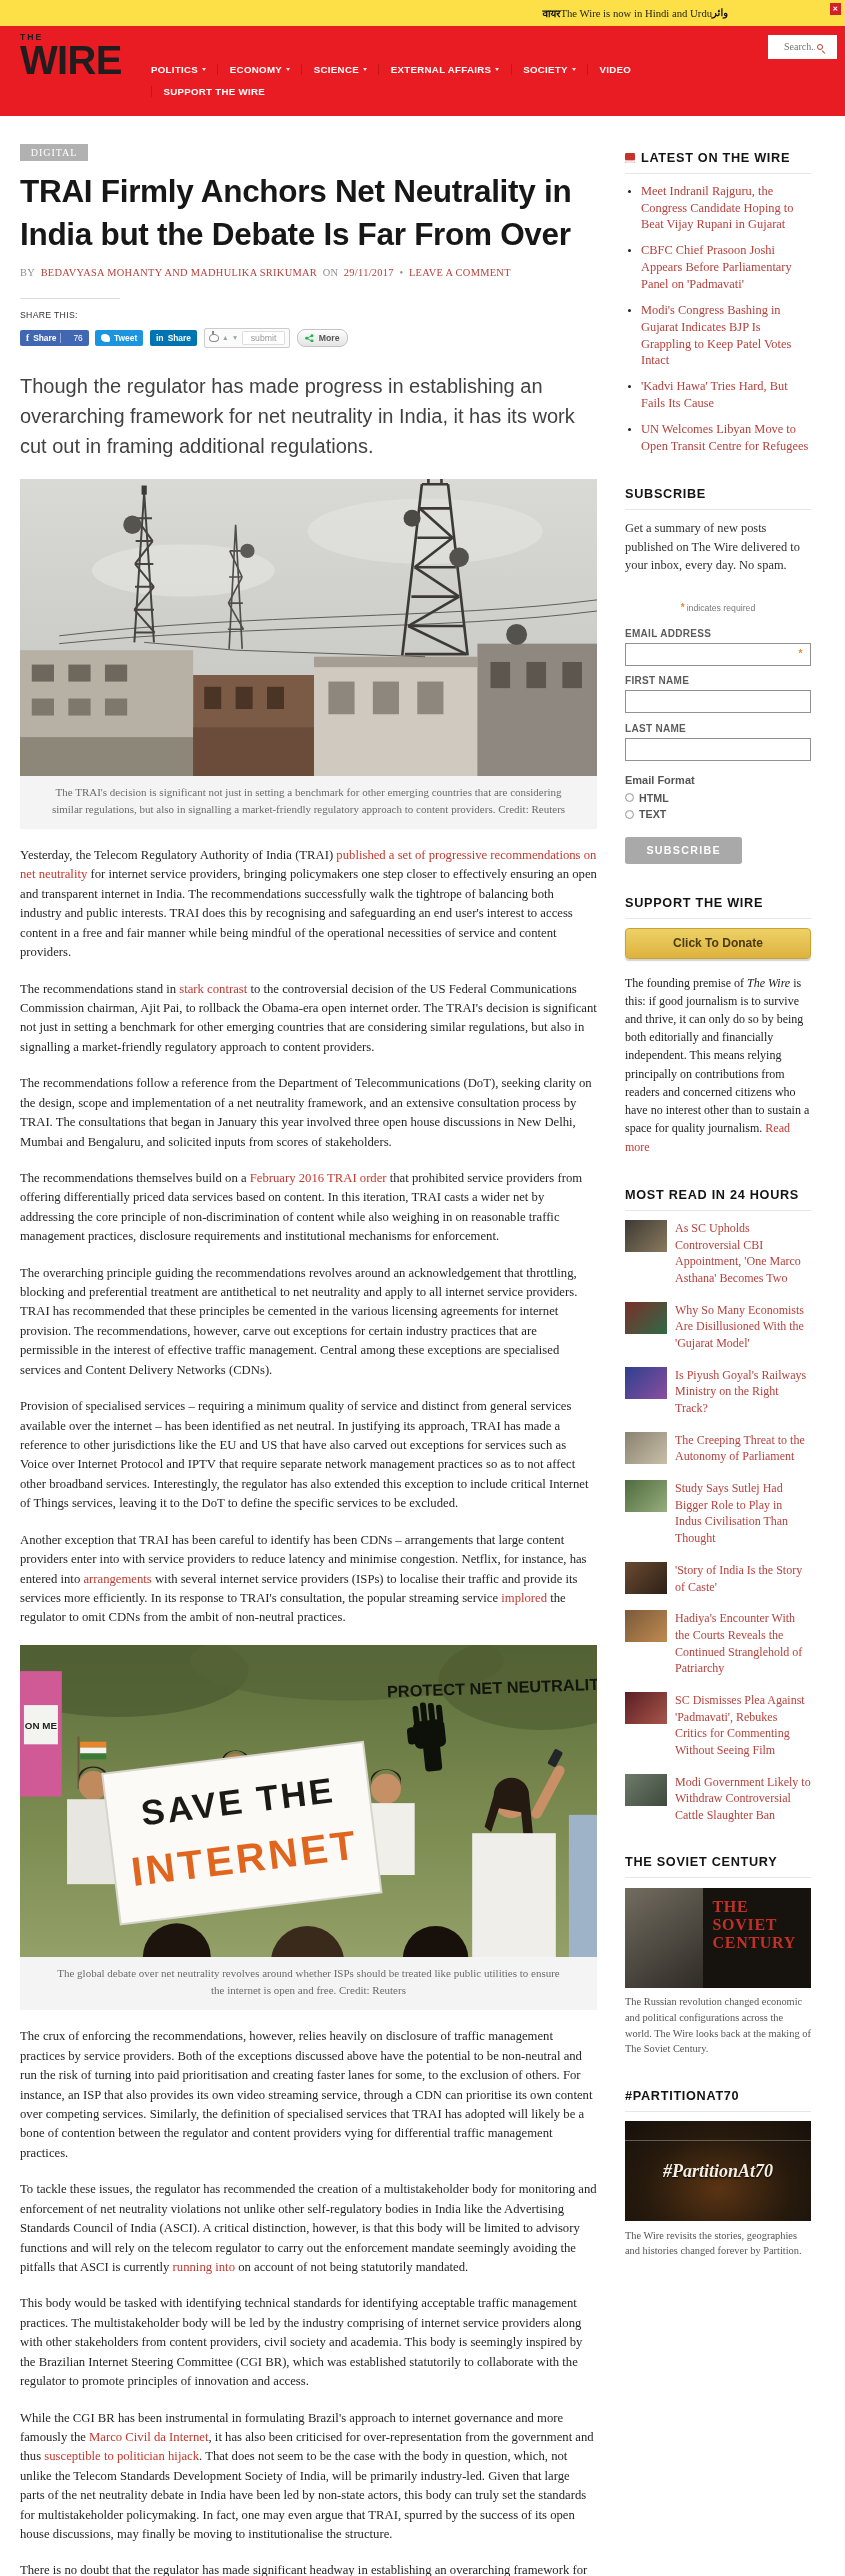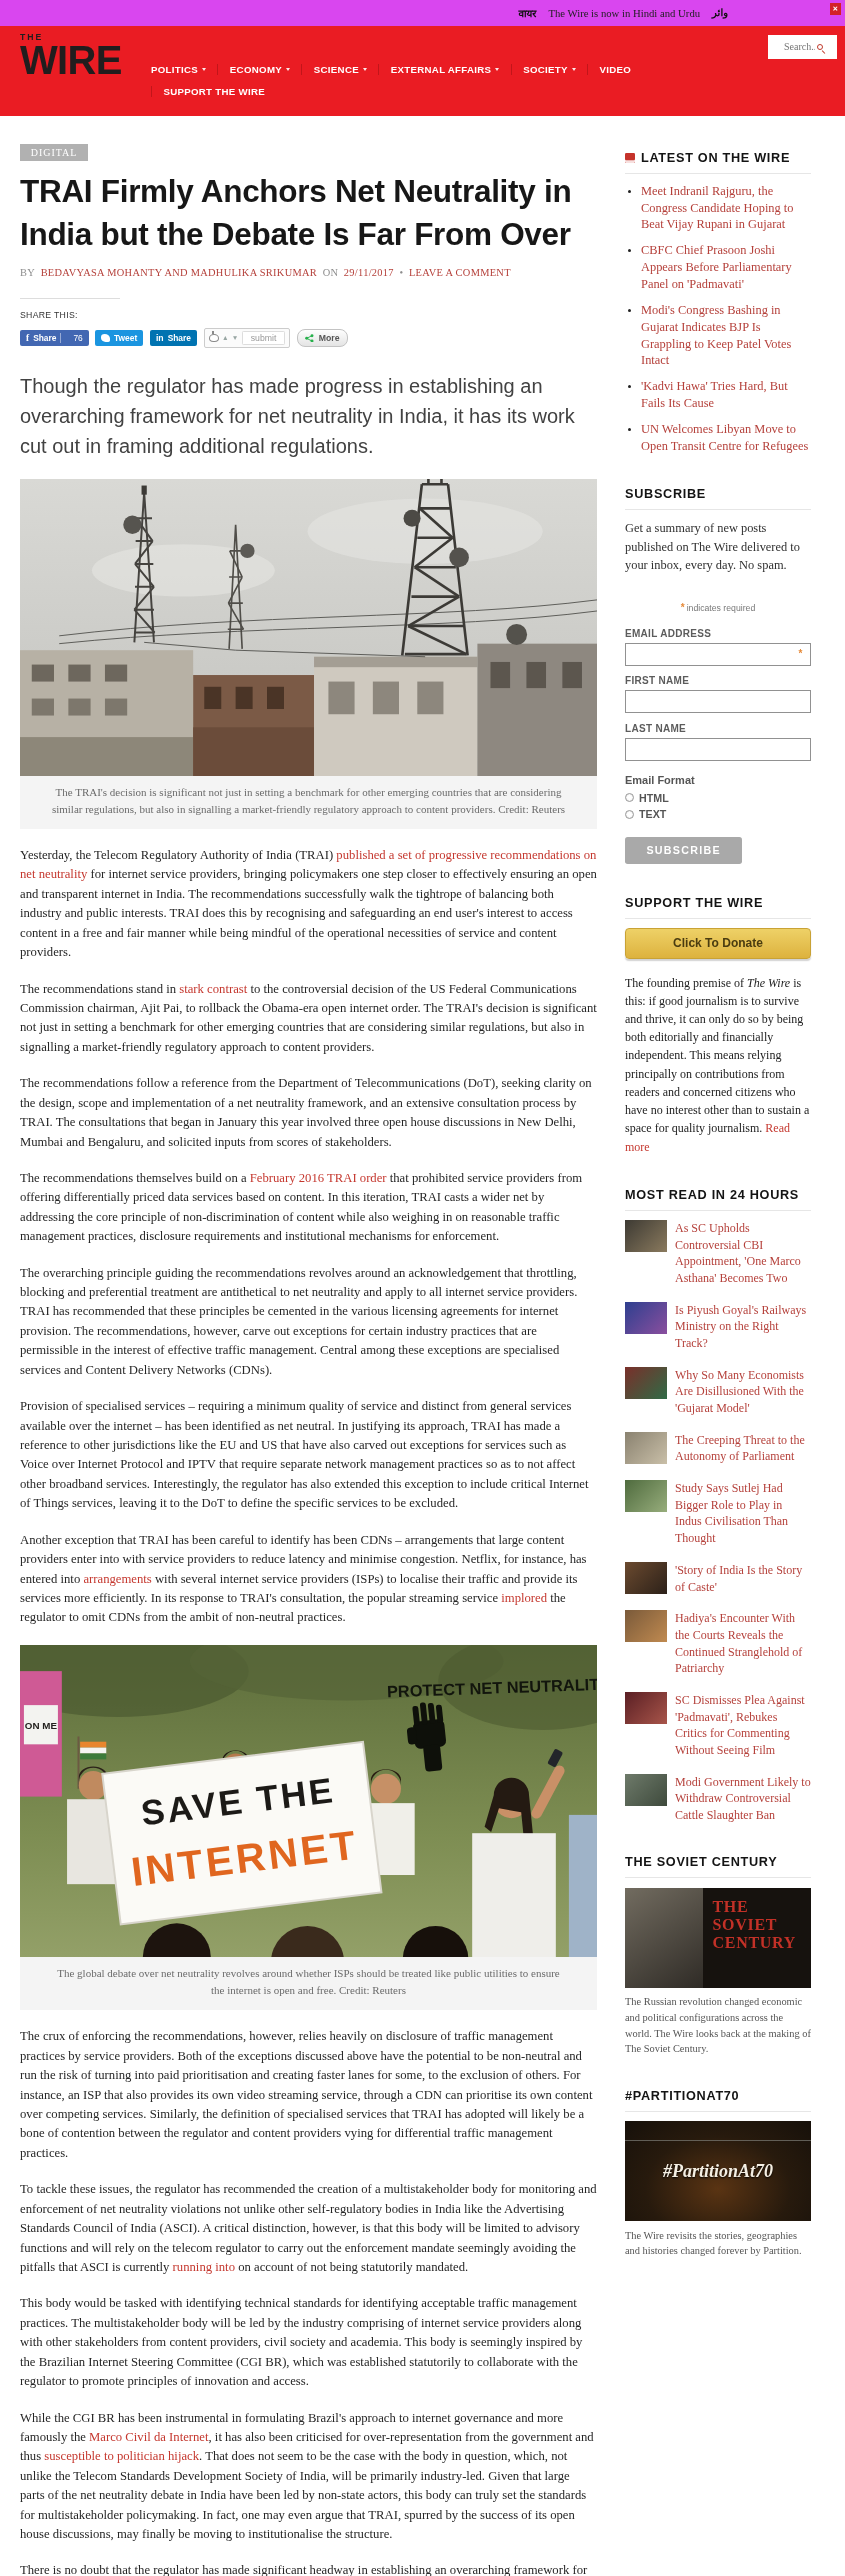--- a/index.html
+++ b/index.html
@@ -1,20 +1,20 @@
 <!DOCTYPE html>
 <html style="font-size:10.7px"><head>
 <meta charset="utf-8">
 <style>
   *{box-sizing:border-box}
   html,body{margin:0;padding:0}
   body{width:845px;background:#fff;font-family:"Liberation Sans",sans-serif;color:#222}
 
   
-  .topbar{height:25.5px;background:#d946ef;position:relative;display:flex;align-items:center;justify-content:flex-end;padding-right:117px;gap:12px}
+  .topbar{height:25.5px;background:#fde047;position:relative;display:flex;align-items:center;justify-content:flex-end;padding-right:117px;gap:0}
   .banner-text{font-family:"Liberation Serif",serif;font-size:10.7px;color:#1e1e1e}
   .hindi-logo,.urdu-logo{font-weight:700;font-size:10px;color:#101010}
   .banner-close{position:absolute;top:3.3px;right:4px;width:11.4px;height:11.4px;background:#d32127;color:#fff;border:0;font-size:6.7px;line-height:10.7px;text-align:center;padding:0;font-weight:700;cursor:pointer}
 
   
   .hdr{background:#ea1c23;height:90px;position:relative}
   .logo{position:absolute;left:20px;top:6.7px;color:#211d1e;cursor:pointer}
   .logo-the{display:block;font-size:8.7px;font-weight:700;letter-spacing:2px}
   .logo-wire{display:block;font-size:40px;font-weight:900;line-height:.95;margin-top:-1.3px;letter-spacing:-0.7px}
   .search{position:absolute;right:8px;top:9.4px;width:69px;height:24px;background:#fff;display:flex;align-items:center;padding:0 14px}
@@ -413,26 +413,26 @@
       </section>
 
       <section class="sb">
         <h3 class="sb-h">MOST READ IN 24 HOURS</h3>
         <div class="mr-list">
             <div class="mr-item">
               <div class="mr-thumb" style="background: linear-gradient(135deg, rgb(61, 58, 51), rgb(138, 122, 94));"></div>
               <div class="mr-title">As SC Upholds Controversial CBI Appointment, 'One Marco Asthana' Becomes Two</div>
             </div>
             <div class="mr-item">
+              <div class="mr-thumb" style="background: linear-gradient(135deg, rgb(122, 47, 42), rgb(47, 107, 70));"></div>
+              <div class="mr-title">Why So Many Economists Are Disillusioned With the 'Gujarat Model'</div>
+            </div>
+            <div class="mr-item">
               <div class="mr-thumb" style="background: linear-gradient(135deg, rgb(46, 63, 143), rgb(138, 79, 158));"></div>
               <div class="mr-title">Is Piyush Goyal's Railways Ministry on the Right Track?</div>
-            </div>
-            <div class="mr-item">
-              <div class="mr-thumb" style="background: linear-gradient(135deg, rgb(122, 47, 42), rgb(47, 107, 70));"></div>
-              <div class="mr-title">Why So Many Economists Are Disillusioned With the 'Gujarat Model'</div>
             </div>
             <div class="mr-item">
               <div class="mr-thumb" style="background: linear-gradient(135deg, rgb(138, 130, 112), rgb(201, 191, 168));"></div>
               <div class="mr-title">The Creeping Threat to the Autonomy of Parliament</div>
             </div>
             <div class="mr-item">
               <div class="mr-thumb" style="background: linear-gradient(135deg, rgb(79, 107, 62), rgb(151, 173, 124));"></div>
               <div class="mr-title">Study Says Sutlej Had Bigger Role to Play in Indus Civilisation Than Thought</div>
             </div>
             <div class="mr-item">

